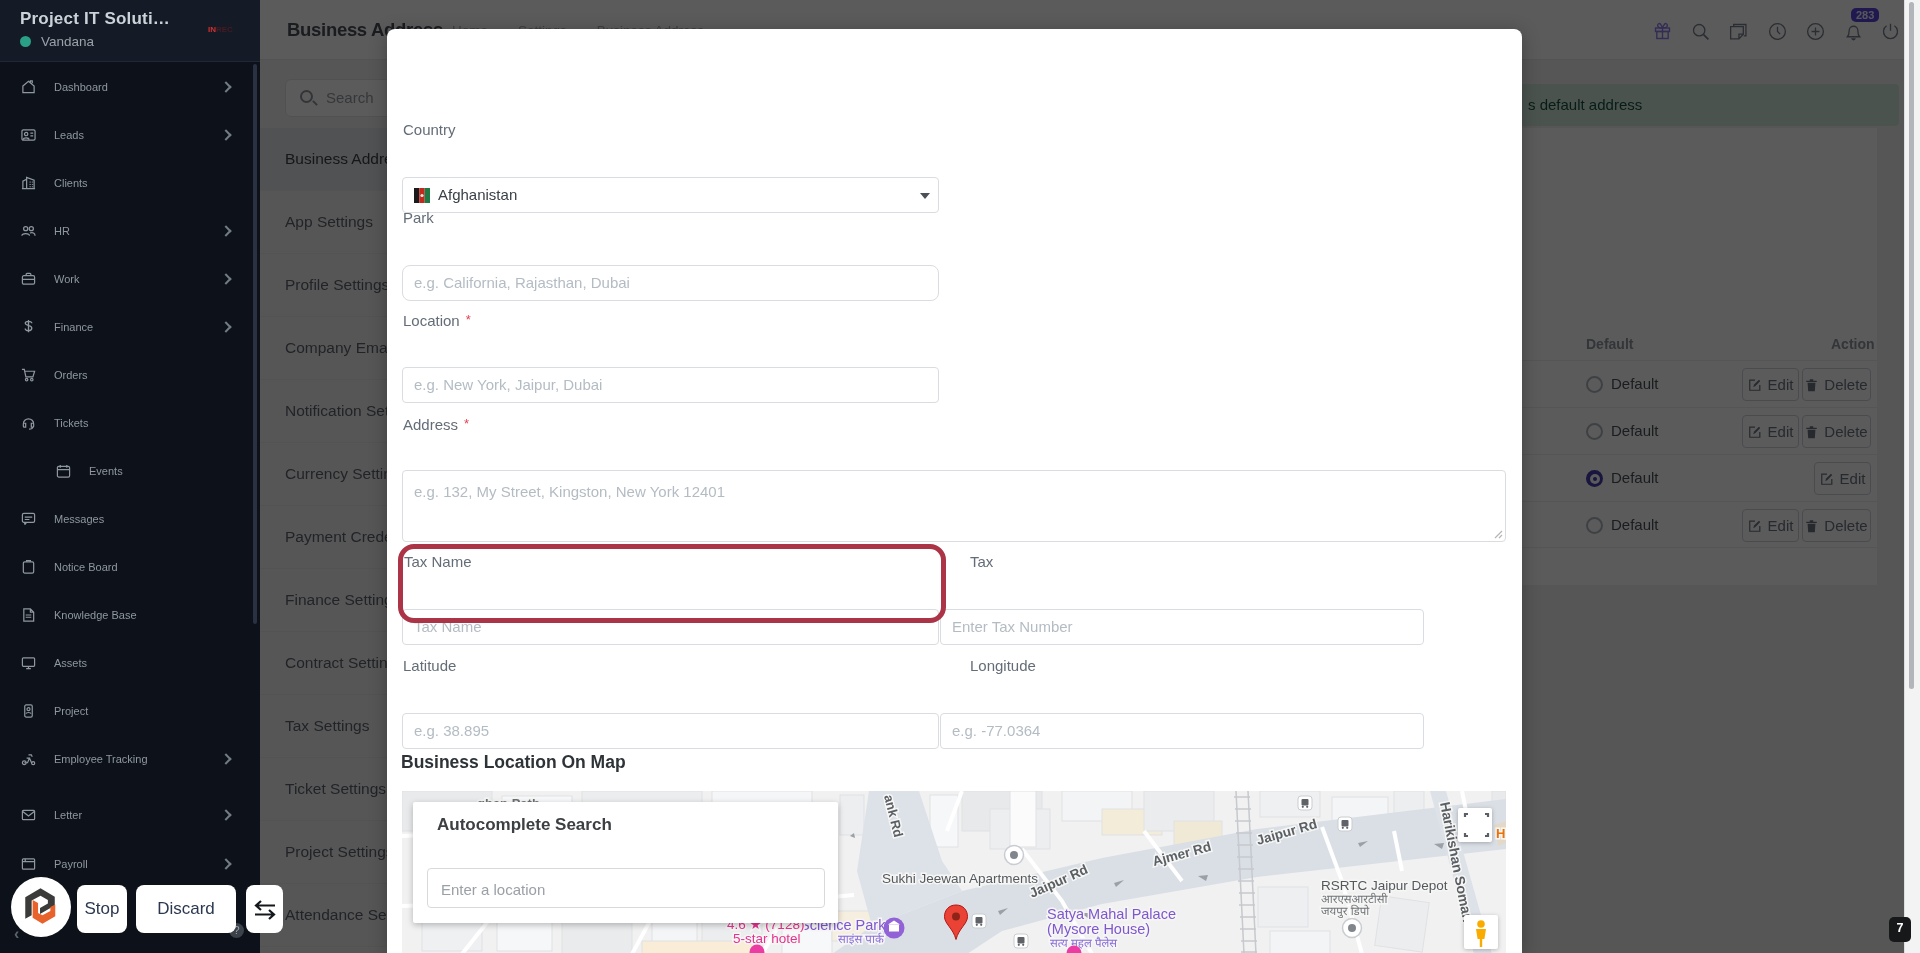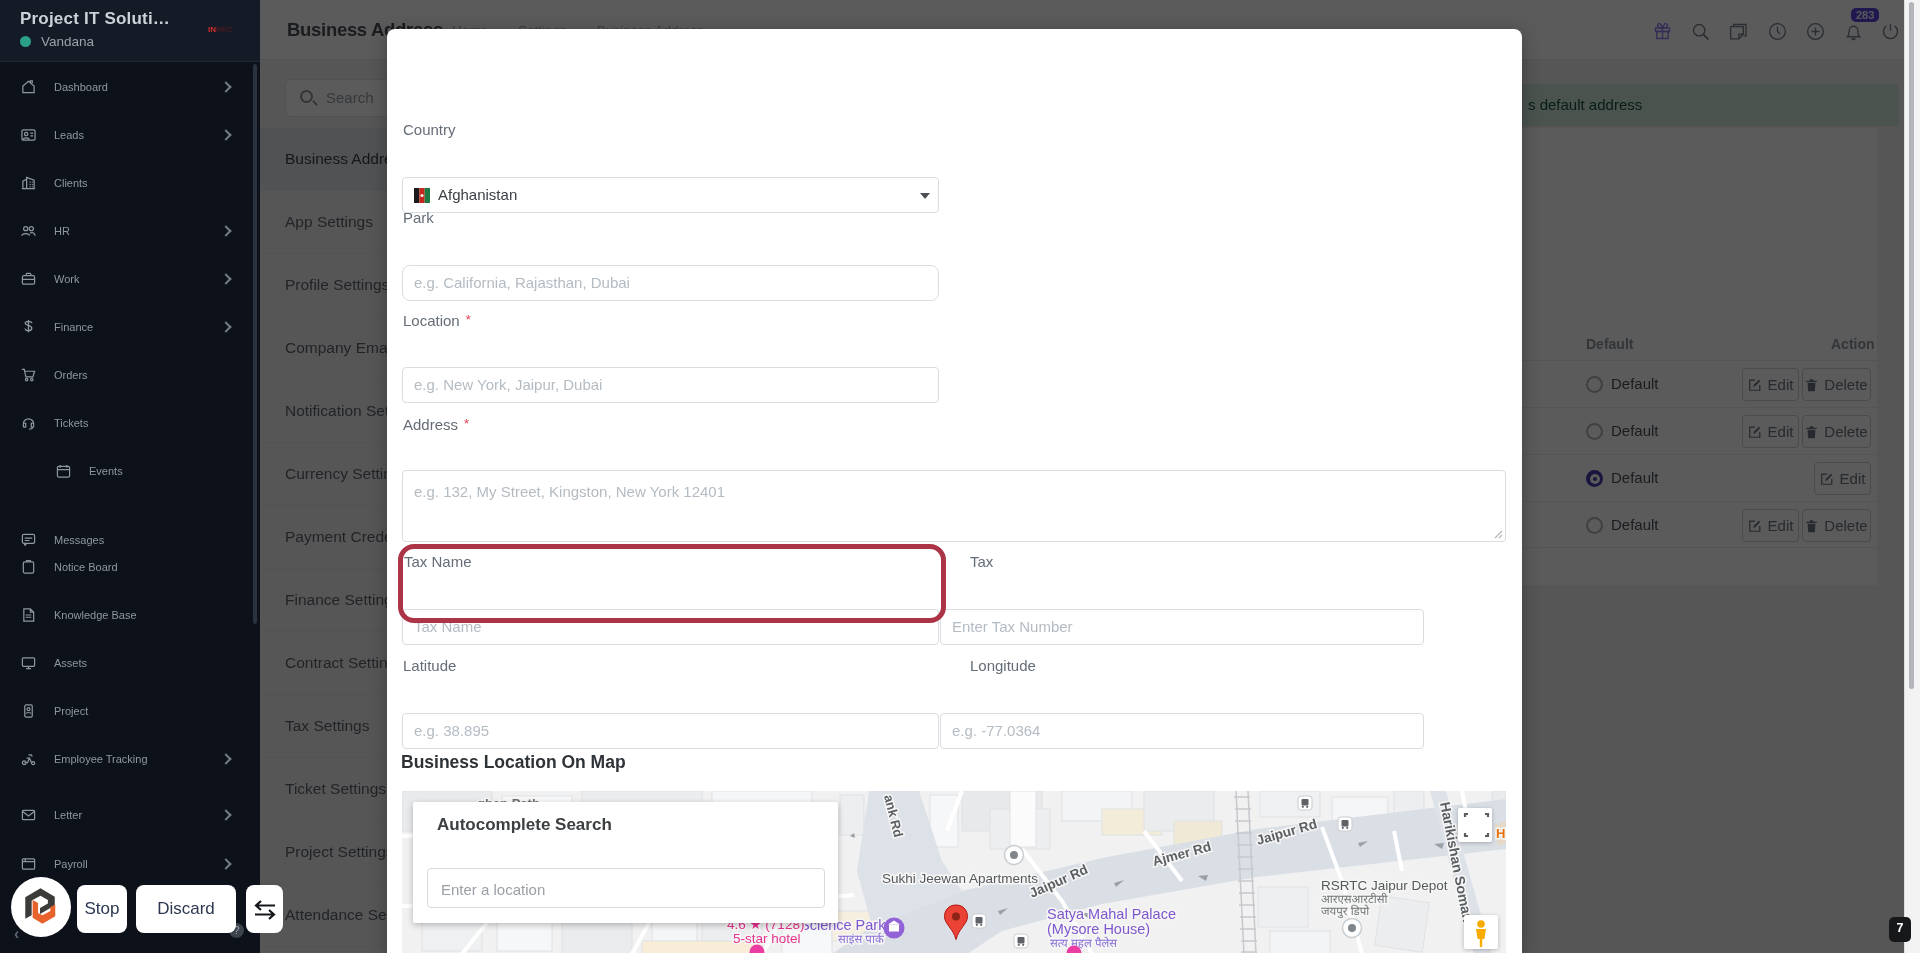--- a/index.html
+++ b/index.html
@@ -351,21 +351,21 @@
     </div>
   <div class="mi" style="top:447px;margin-left:35px;">
       <span class="ic">
         <svg viewBox="0 0 16 16" fill="none" stroke="#8f979f" stroke-width="1.3">
           <rect x="1.5" y="3" width="13" height="11.5" rx="1.5"></rect>
           <path d="M1.5 6.5 h13 M4.5 1.5 v3 M11.5 1.5 v3"></path>
         </svg>
       </span>
       <span class="tx">Events</span>
     </div>
-  <div class="mi" style="top:516px;text-decoration:underline;">
+  <div class="mi" style="top:495px;text-decoration:underline;">
       <span class="ic">
         <svg viewBox="0 0 16 16" fill="none" stroke="#8f979f" stroke-width="1.3">
           <rect x="1.5" y="2" width="13" height="9.5" rx="1.5"></rect>
           <path d="M4 14 l2-2.5 M4 11.5 V14 M4 6 h8 M4 8.5 h5" stroke-width="1.2"></path>
         </svg>
       </span>
       <span class="tx">Messages</span>
     </div>
   <div class="mi" style="top:543px;">
       <span class="ic">

